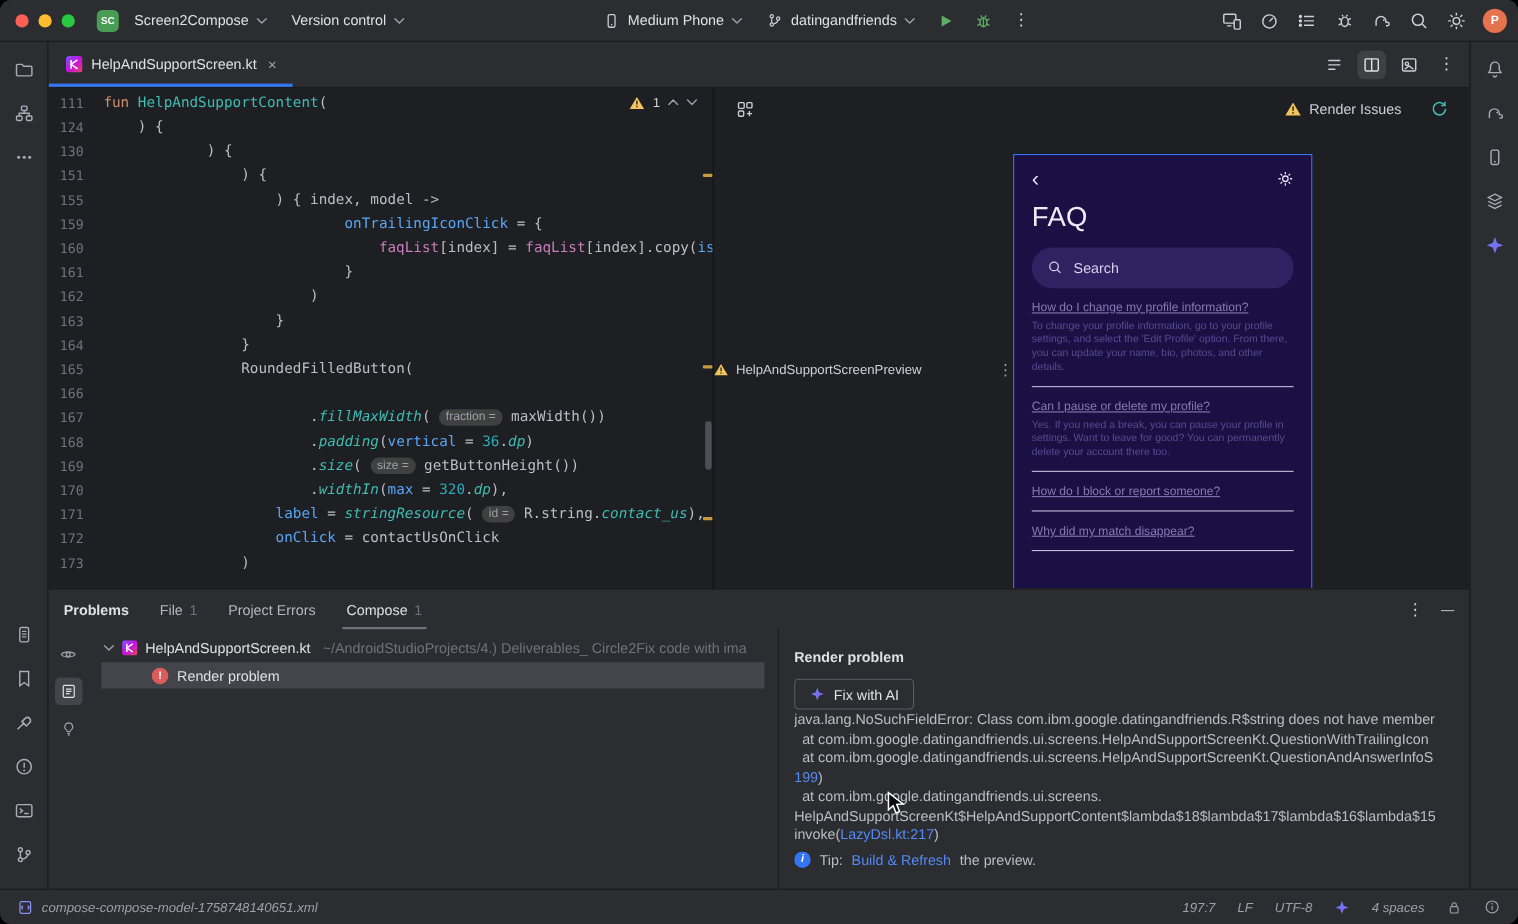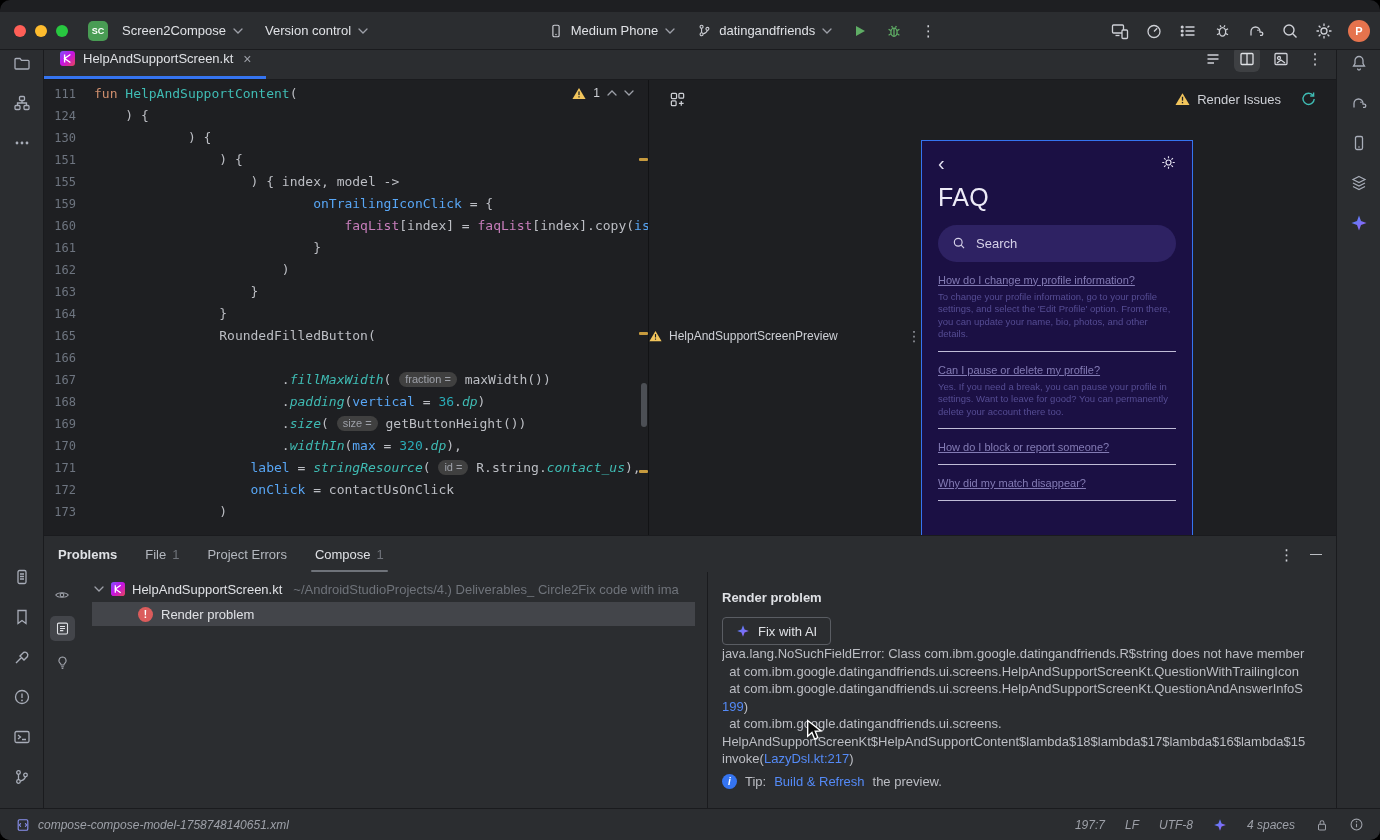--- a/index.html
+++ b/index.html
@@ -1,21 +1,21 @@
 <!DOCTYPE html>
 <html><head>
 <meta charset="utf-8">
 <style>
   *{margin:0;padding:0;box-sizing:border-box;}
   html,body{width:1380px;height:840px;background:#000;font-family:"Liberation Sans",sans-serif;}
   .app{position:relative;width:1380px;height:840px;background:#1E1F22;border-radius:10px;overflow:hidden;color:#DFE1E5;}
   svg{display:block;}
   .spacer{flex:1;}
   
-  .titlebar{position:absolute;top:12px;left:0;right:0;height:38px;background:#2B2D30;border-bottom:1px solid #1A1B1E;display:flex;align-items:center;padding:0 10px 0 14px;gap:6px;z-index:5;}
+  .titlebar{position:absolute;top:0;left:0;right:0;height:38px;background:#2B2D30;border-bottom:1px solid #1A1B1E;display:flex;align-items:center;padding:0 10px 0 14px;gap:6px;z-index:5;}
   .traffic{display:flex;gap:9px;align-items:center;margin-right:14px;}
   .tl{width:12px;height:12px;border-radius:50%;}
   .tl.red{background:#FF5F57}.tl.yellow{background:#FEBC2E}.tl.green{background:#28C840}
   .app-badge{width:20px;height:20px;border-radius:5px;background:#499C54;color:#fff;font-size:9px;font-weight:bold;display:flex;align-items:center;justify-content:center;}
   .tb-menu{display:flex;align-items:center;gap:7px;color:#DFE1E5;font-size:13px;padding:4px 8px;border-radius:6px;white-space:nowrap;}
   .chev{color:#9DA0A8;display:flex;}
   .icon-btn{width:28px;height:28px;border-radius:6px;display:flex;align-items:center;justify-content:center;color:#CED0D6;}
   .glyph{font-size:15px;color:#CED0D6;line-height:1;}
   .avatar{width:22px;height:22px;border-radius:50%;background:#E5734D;color:#fff;font-size:11px;font-weight:bold;display:flex;align-items:center;justify-content:center;margin-left:4px;}
   
@@ -48,21 +48,21 @@
   .tk-num{color:#2AACB8;}
   .tk-ext{color:#3FBCB4;font-style:italic;}
   .tk-lnk{color:#3FBCB4;font-style:italic;}
   .tk-pl{color:#BCBEC4;}
   .tk-hint{display:inline-block;background:#404040;color:#9DA0A8;border-radius:8px;padding:0 6px;font-family:"Liberation Sans",sans-serif;font-size:11px;line-height:15px;vertical-align:1px;}
   .inspection-widget{position:absolute;top:6px;right:14px;display:flex;align-items:center;gap:7px;color:#CED0D6;font-size:12px;}
   .stripe-mark{position:absolute;right:0;width:9px;height:3px;background:#C69A3E;border-radius:1px;}
   .scroll-thumb{position:absolute;right:1px;width:6px;height:44px;top:303px;background:#55585E;border-radius:3px;opacity:.85;}
   
   .preview{flex:1;position:relative;background:#1E1F22;border-left:1px solid #121315;display:flex;flex-direction:column;overflow:hidden;}
-  .preview-toolbar{height:38px;flex:none;display:flex;align-items:center;padding:0 14px;gap:13px;color:#9DA0A8;}
+  .preview-toolbar{height:38px;flex:none;display:flex;align-items:center;padding:0 14px;gap:20px;color:#9DA0A8;}
   .render-issues{margin-left:auto;display:flex;align-items:center;gap:7px;color:#CED0D6;font-size:13px;}
   .preview-stage{flex:1;display:flex;flex-direction:row;align-items:center;padding-top:26px;overflow:hidden;}
   .preview-label{width:272px;display:flex;align-items:center;gap:7px;color:#CED0D6;font-size: 12px;margin-bottom:8px;}
   .phone{width:272px;height:400px;flex:none;background:#1B1044;border:1.5px solid #3574F0;padding:10px 16px;overflow:hidden;}
   .phone-top{display:flex;align-items:center;height:24px;color:#E4E1F1;}
   .phone-back{font-size:20px;line-height:1;color:#E4E1F1;}
   .phone-title{font-size:25px;font-weight:500;color:#EDEBF7;margin-top:8px;letter-spacing:.3px;}
   .phone-search{margin-top:13px;height:37px;border-radius:19px;background:#2E2263;display:flex;align-items:center;gap:10px;padding:0 14px;color:#D5D1E8;font-size:13px;}
   .faq{margin-top:8px;}
   .faq-q{font-size:11px;color:#837BB4;margin-top:12px;line-height:13px;text-decoration:underline;}

